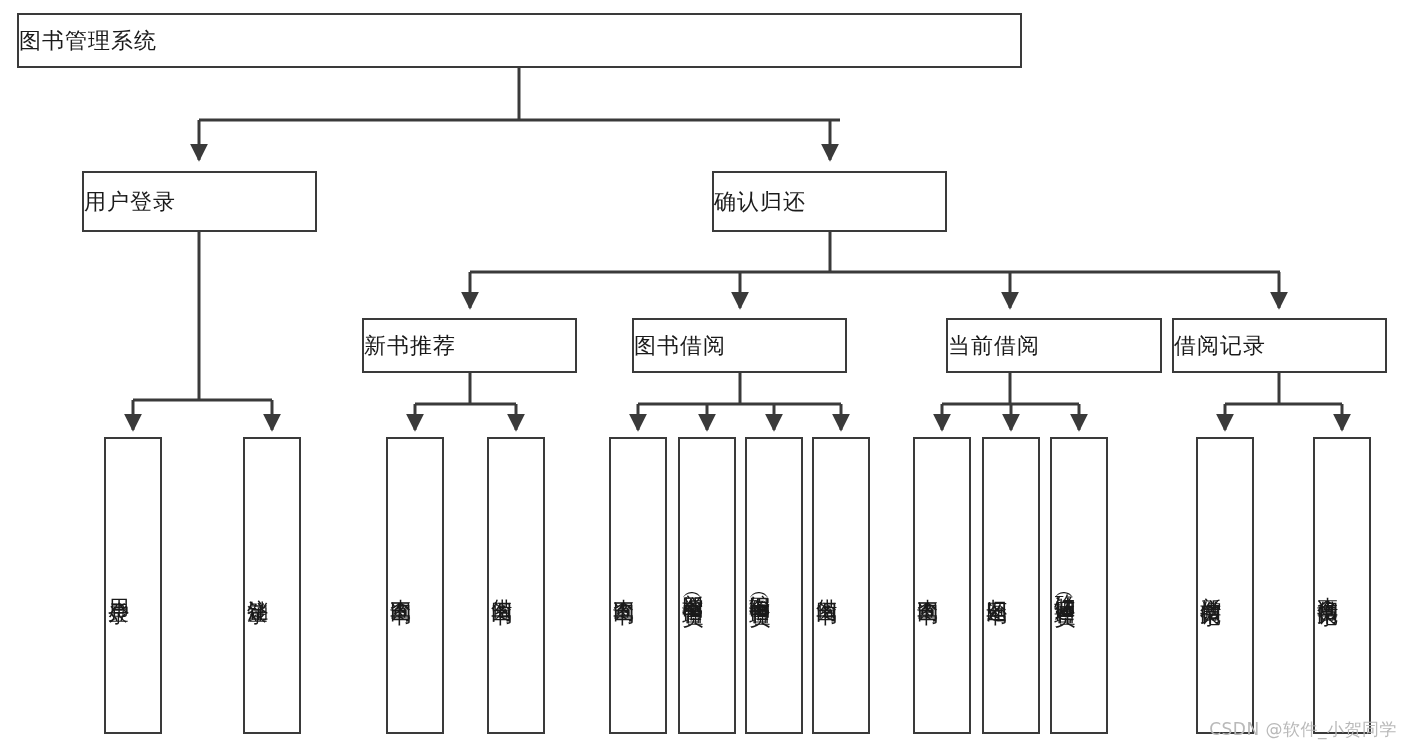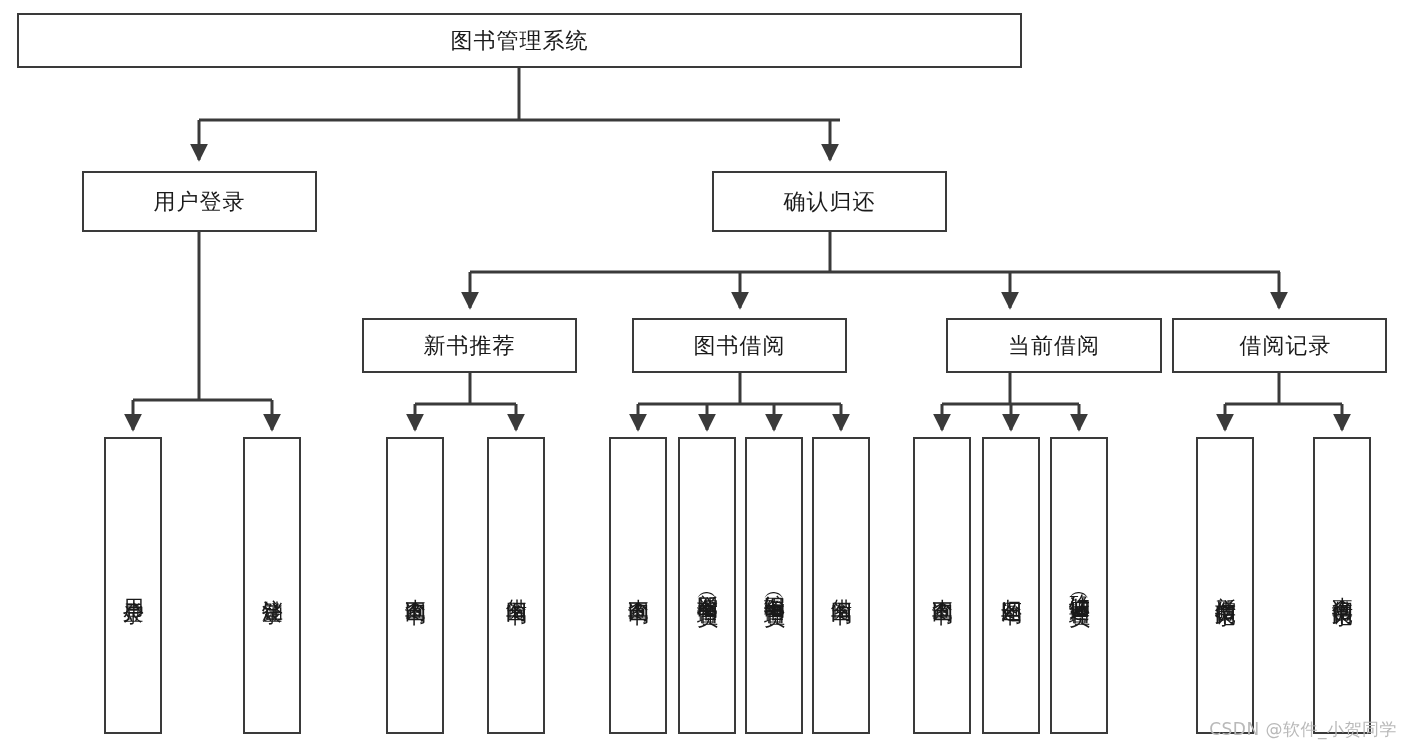--- a/index.html
+++ b/index.html
@@ -25,21 +25,21 @@
     height: 747px;
     pointer-events: none;
   }
   .node {
     position: absolute;
     box-sizing: border-box;
     border: 2px solid #3a3a3a;
     background: #ffffff;
     display: flex;
     align-items: center;
-    justify-content: center;
+    justify-content: flex-start;
     color: #1a1a1a;
     font-size: 22px;
     line-height: 1.25;
     letter-spacing: 1px;
   }
   .node.vert {
     font-size: 21px;
     letter-spacing: 2px;
     line-height: 1.18;
   }
@@ -132,21 +132,21 @@
 
   <div class="node" style="left:632px; top:318px; width:215px; height:55px;">
     <span class="htext">图书借阅</span>
   </div>
   <div class="node" style="left:362px; top:318px; width:215px; height:55px;">
     <span class="htext">新书推荐</span>
   </div>
   <div class="node" style="left:902px; top:318px; width:216px; height:55px;margin-left:44px;">
     <span class="htext">当前借阅</span>
   </div>
-  <div class="node" style="left:1172px; top:318px; width:215px; height:55px;padding-left:12px;">
+  <div class="node" style="left:1172px; top:318px; width:215px; height:55px;">
     <span class="htext">借阅记录</span>
   </div>
 
   <div class="node vert" style="left:104px; top:437px; width:58px; height:297px;">
     <span class="vtext">用户登录</span>
   </div>
   <div class="node vert" style="left:243px; top:437px; width:58px; height:297px;">
     <span class="vtext">注销登录</span>
   </div>
   <div class="node vert" style="left:386px; top:437px; width:58px; height:297px;">

